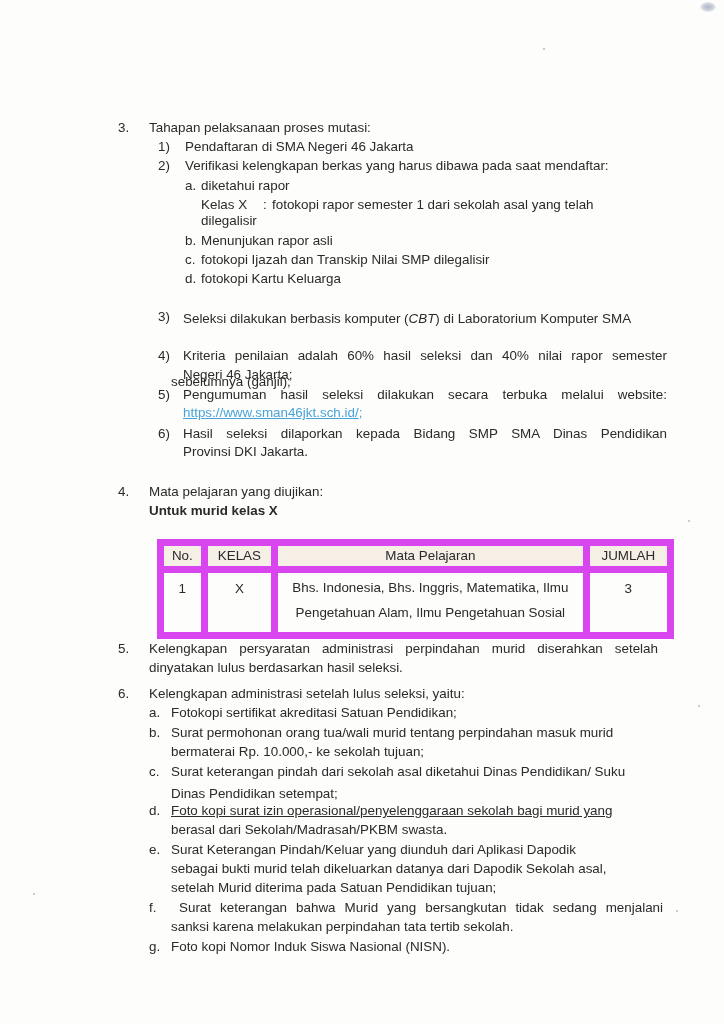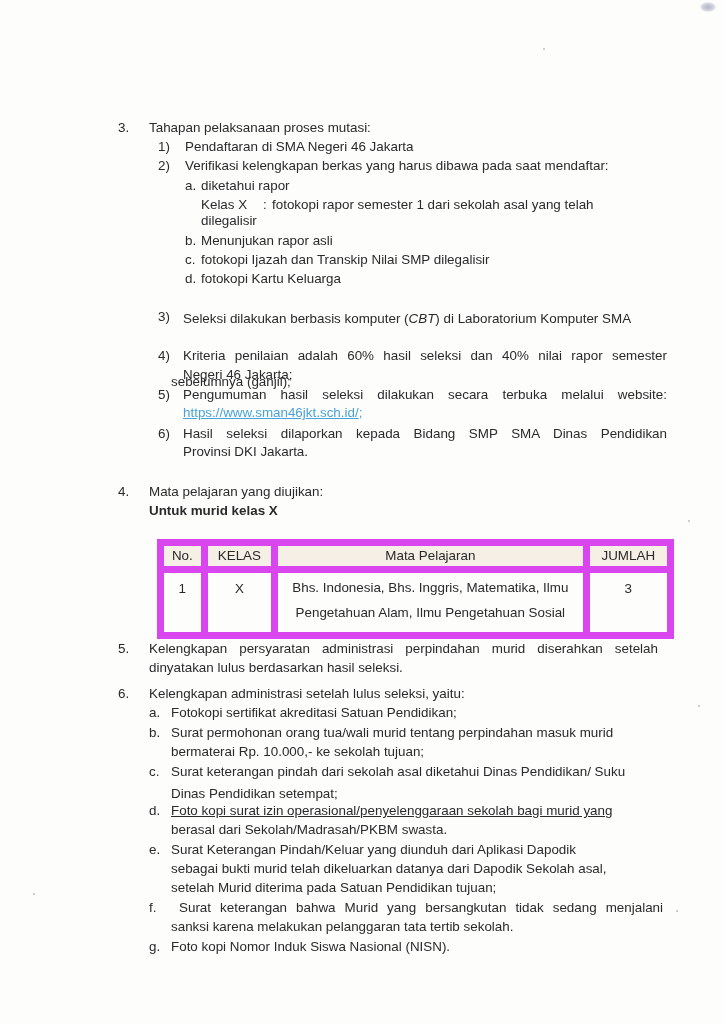--- a/index.html
+++ b/index.html
@@ -212,19 +212,19 @@
     <span class="line" style="left:171px;top:803px;text-decoration:underline;">Foto kopi surat izin operasional/penyelenggaraan sekolah bagi murid yang</span>
     <span class="line" style="left:171px;top:822px;">berasal dari Sekolah/Madrasah/PKBM swasta.</span>
 
     <span class="num" style="left:149px;top:842px;">e.</span>
     <span class="line" style="left:171px;top:842px;">Surat Keterangan Pindah/Keluar yang diunduh dari Aplikasi Dapodik</span>
     <span class="line" style="left:171px;top:861px;">sebagai bukti murid telah dikeluarkan datanya dari Dapodik Sekolah asal,</span>
     <span class="line" style="left:171px;top:880px;">setelah Murid diterima pada Satuan Pendidikan tujuan;</span>
 
     <span class="num" style="left:149px;top:900px;">f.</span>
     <span class="justify" style="left:171px;top:900px;width:484px;margin-left:8px;">Surat keterangan bahwa Murid yang bersangkutan tidak sedang menjalani</span>
-    <span class="line" style="left:171px;top:919px;">sanksi karena melakukan pelanggaran tata tertib sekolah.</span>
+    <span class="line" style="left:171px;top:919px;">sanksi karena melakukan perpindahan tata tertib sekolah.</span>
 
     <span class="num" style="left:149px;top:939px;">g.</span>
     <span class="line" style="left:171px;top:939px;">Foto kopi Nomor Induk Siswa Nasional (NISN).</span>
   </div>
 
 </div>
 
 </body></html>

